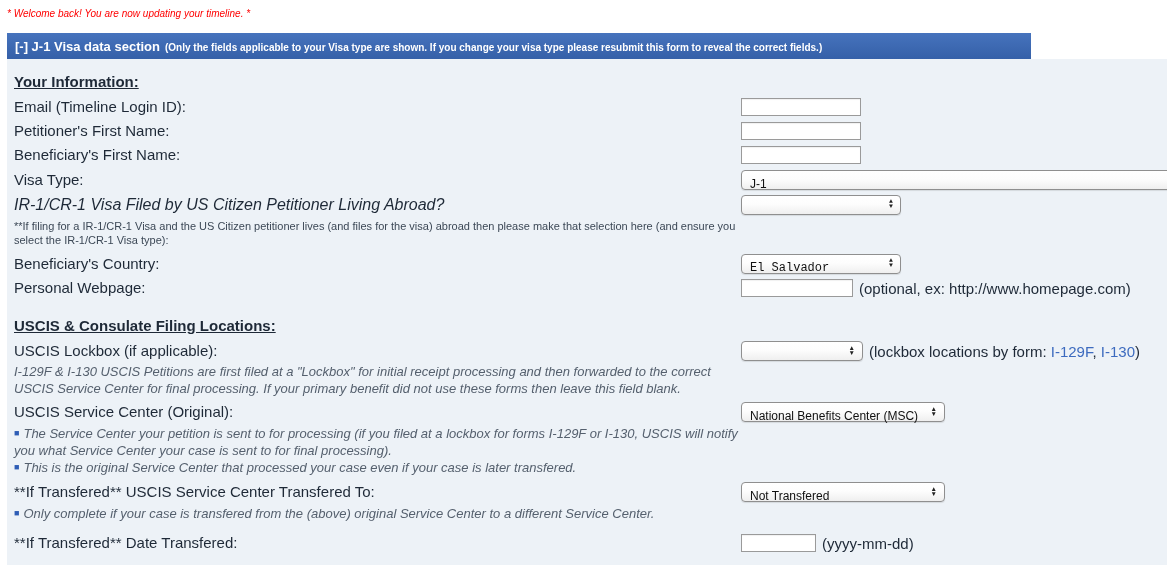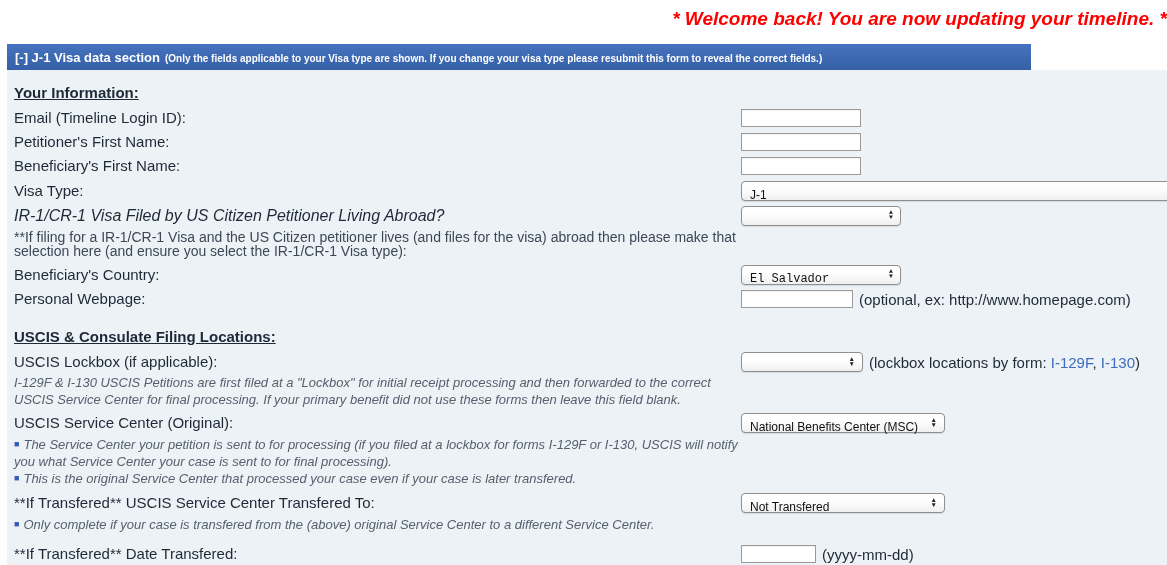--- a/index.html
+++ b/index.html
@@ -3,21 +3,21 @@
 <meta charset="utf-8">
 <style>
   html,body{margin:0;padding:0;}
   body{
     width:1167px;height:565px;overflow:hidden;background:#ffffff;
     font-family:"Liberation Sans","DejaVu Sans",sans-serif;
     -webkit-font-smoothing:antialiased;
   }
   .alert{
     margin:8px 0 14px 7px;
-    color:#fe0000;font-size:19px;font-weight:bold;font-style:italic;text-align:right;
+    color:#fe0000;font-size:10px;font-weight:normal;font-style:italic;
   }
   .section-bar{
     margin-left:7px;width:1024px;height:26px;box-sizing:border-box;
     background:linear-gradient(#4673bd,#3560a8);
     display:flex;align-items:center;padding-left:8px;
     color:#ffffff;white-space:nowrap;overflow:hidden;
   }
   .section-bar .bar-title{font-size:13px;font-weight:bold;}
   .section-bar .bar-note{font-size:10px;font-weight:bold;margin-left:5px;margin-top:2px;}
   .panel{
@@ -32,21 +32,21 @@
     display:grid;grid-template-columns:730px auto;align-items:center;
     min-height:24px;
   }
   .row.tall{min-height:26px;}
   .lbl{font-size:15px;color:#1e2937;padding-left:3px;line-height:18px;}
   .lbl.italic{font-style:italic;font-size:16px;}
   .ctl{display:flex;align-items:center;gap:6px;}
   .hint{font-size:15px;color:#1e2937;white-space:nowrap;}
   .hint a{color:#3d6bbf;text-decoration:none;cursor:pointer;}
   .tinynote{
-    font-size:14px;color:#3c4856;line-height:13.5px;
+    font-size:11px;color:#3c4856;line-height:13.5px;
     width:726px;padding-left:3px;margin:3px 0 5px 0;
   }
   .descnote{
     font-size:13px;font-style:italic;color:#55606e;line-height:16.5px;
     width:728px;padding-left:3px;margin:1px 7px 3px 0;
   }
   .bullet-line{display:block;}
   .bullet-icon{
     display:inline-block;color:#2e5db5;font-size:9px;font-style:normal;
     vertical-align:2px;margin-right:4px;

